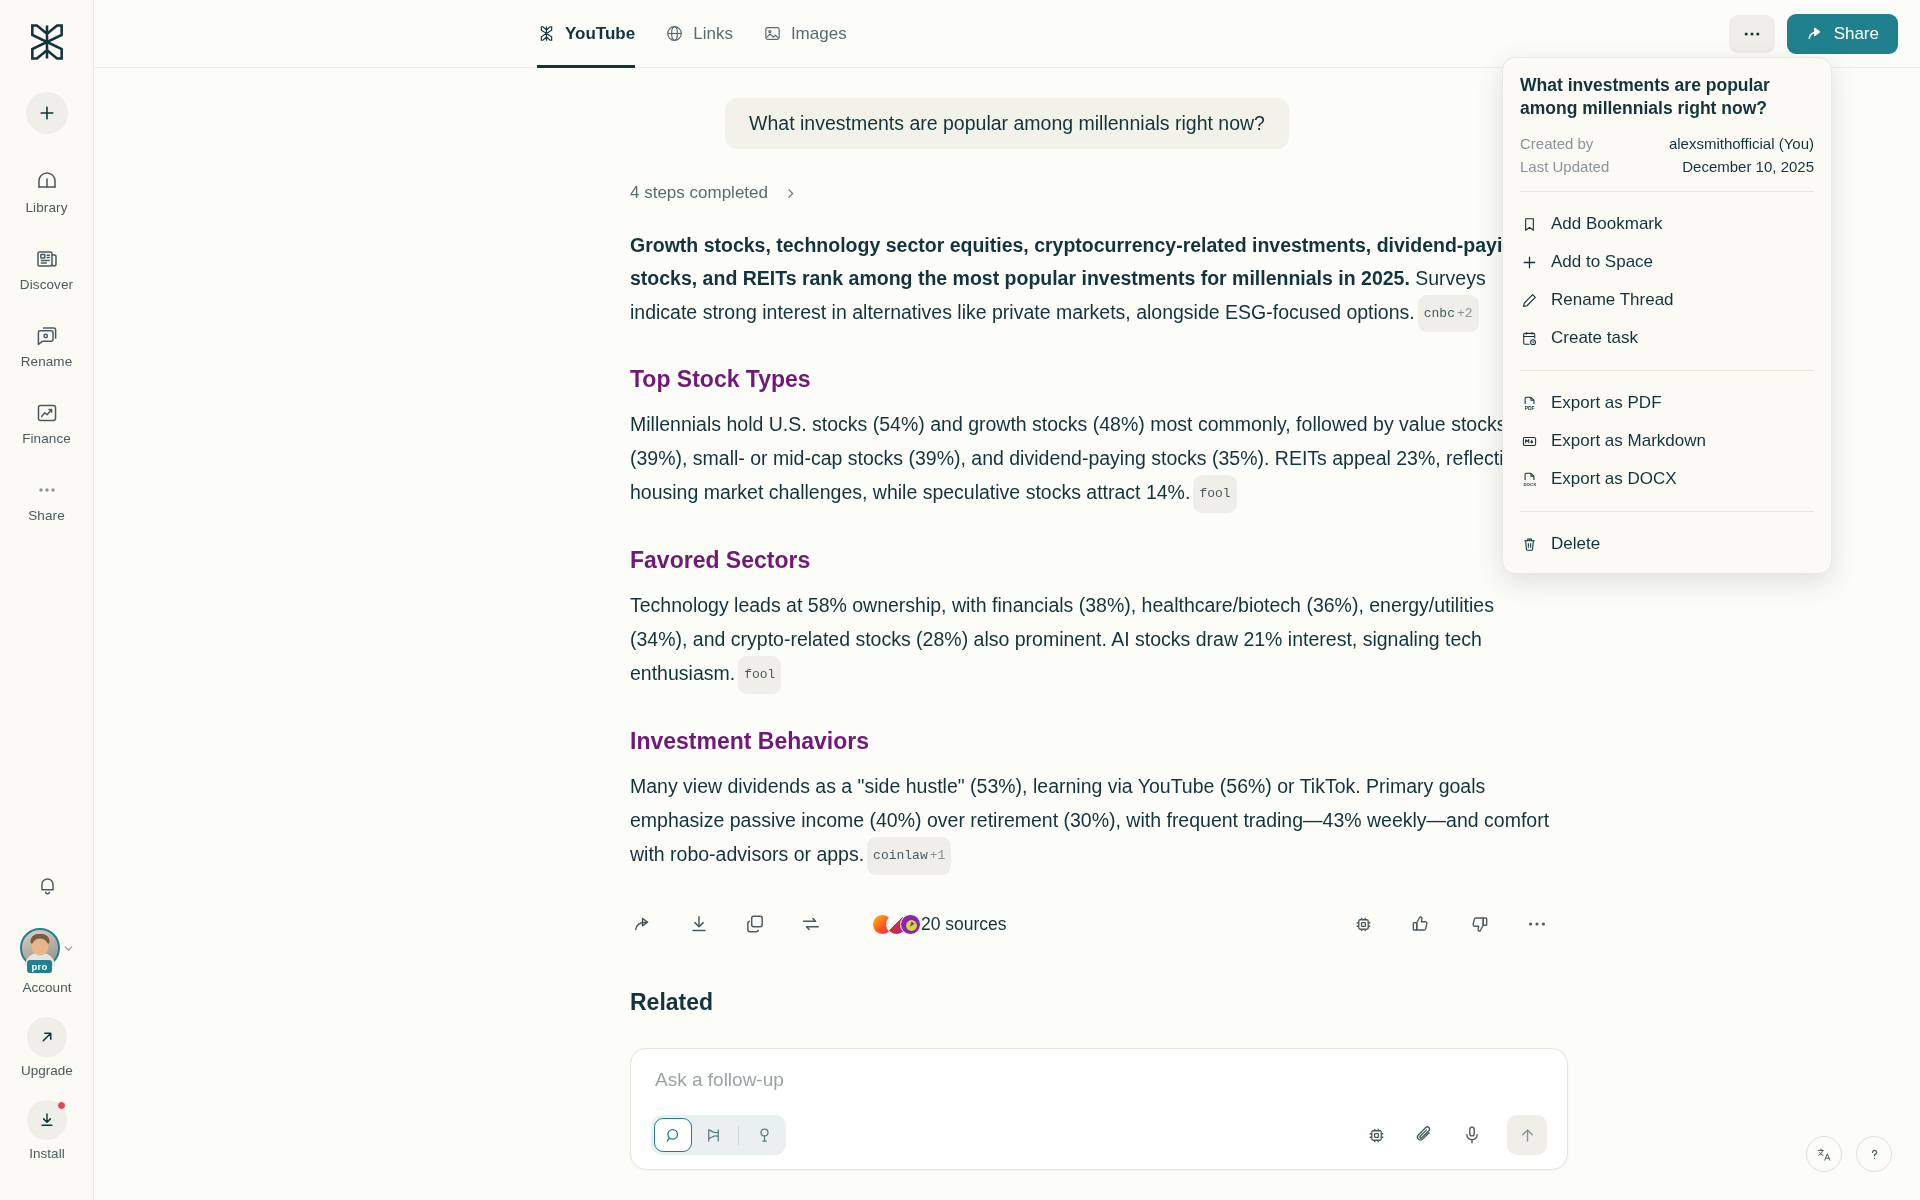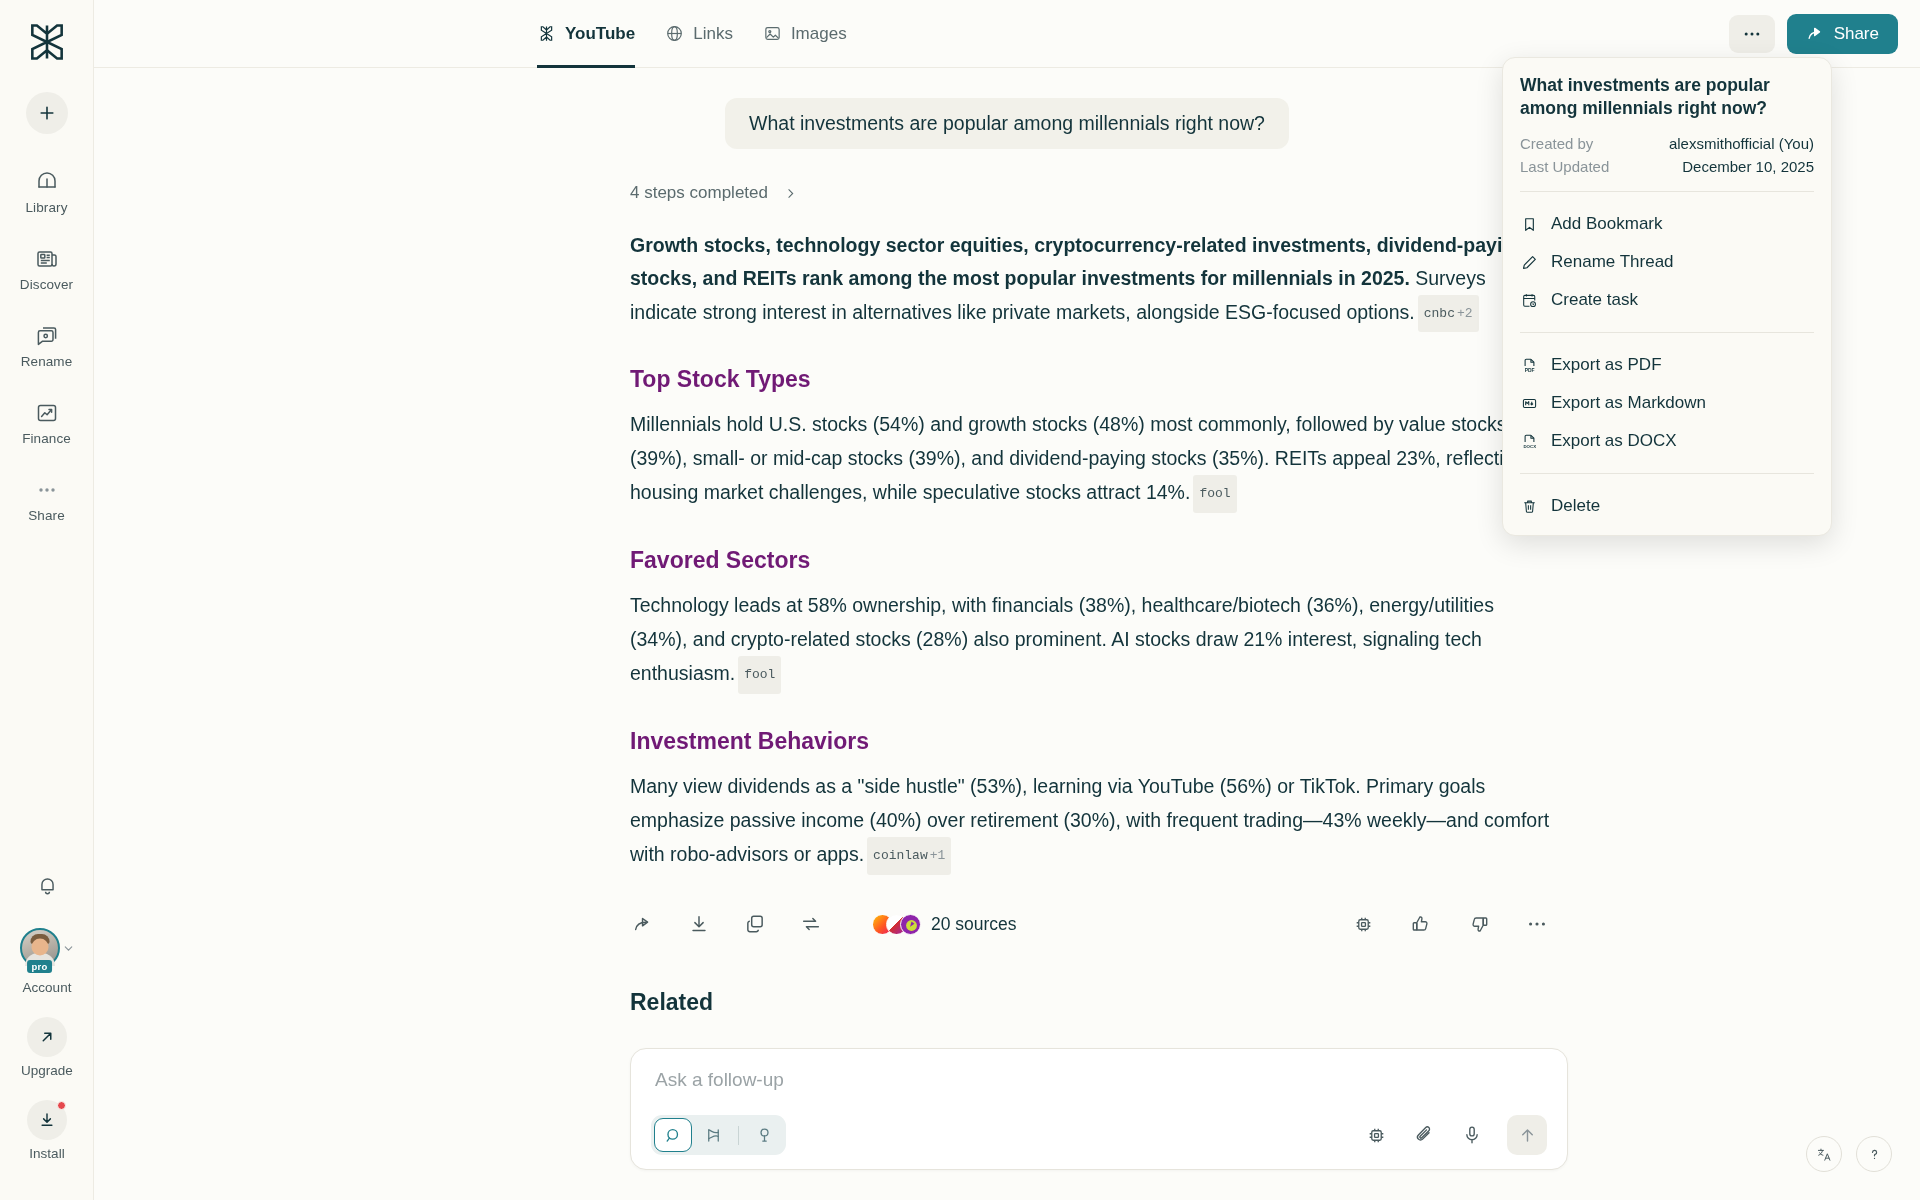--- a/index.html
+++ b/index.html
@@ -129,33 +129,33 @@
     font-size: 19.5px; line-height: 33px; margin-top: 26px; color:#13343B;
   }
   .lead b { font-weight: 700; }
   h3.sec {
     font-size: 23px; font-weight: 700; margin-top: 34px; margin-bottom: 14px; color:#701a75;
   }
   p.body {
     font-size: 19.5px; line-height: 34px; color:#13343B;
   }
   .cite {
-    display:inline-block; background:#EFEEE8; border-radius:3px;
+    display:inline-block; background:#EFEEE8; border-radius:9px;
     font-family:"Liberation Mono", monospace; font-size:13px; color:#4A5A5E;
     padding: 2px 6px; vertical-align: 2px; margin-left:3px;
   }
   .cite .plus { color:#8A9499; margin-left:2px; }
 
   .actionbar {
     margin-top: 36px; display:flex; align-items:center; width: 920px;
   }
   .act-left { display:flex; align-items:center; gap: 30px; }
   .act-icon { width:26px;height:26px;display:flex;align-items:center;justify-content:center;cursor:pointer;}
   .sources {
-    display:flex; align-items:center; gap:10px; cursor:pointer; margin-left: 18px;
+    display:flex; align-items:center; gap:0; cursor:pointer; margin-left: 18px;
   }
   .src-stack { display:flex; align-items:center; }
   .src-dot {
     width:21px;height:21px;border-radius:50%;border:1.5px solid #FCFCF9;
     margin-left:-7px; background:#fff; overflow:hidden; position:relative;
   }
   .src-dot:first-child{ margin-left:0; }
   .src-text { font-size:17.5px; color:#13343B; }
   .act-right { margin-left:auto; display:flex; align-items:center; gap: 32px; }
 
@@ -600,20 +600,28 @@
 
       <div class="menu-item">
         <span class="mi">
           <svg width="17" height="17" viewBox="0 0 24 24" fill="none" stroke="#13343B" stroke-width="1.6" stroke-linejoin="round">
             <path d="M6.6 3.8h10.8v16.4L12 16l-5.4 4.2z"></path>
           </svg>
         </span>
         <span>Add Bookmark</span>
       </div>
 
+      <div class="menu-item">
+        <span class="mi">
+          <svg width="17" height="17" viewBox="0 0 24 24" fill="none" stroke="#13343B" stroke-width="1.8" stroke-linecap="round">
+            <path d="M12 4.6v14.8M4.6 12h14.8"></path>
+          </svg>
+        </span>
+        <span>Add to Space</span>
+      </div>
 
       <div class="menu-item">
         <span class="mi">
           <svg width="17" height="17" viewBox="0 0 24 24" fill="none" stroke="#13343B" stroke-width="1.6" stroke-linejoin="round">
             <path d="M16.4 3.8l3.8 3.8L8.4 19.4l-4.8 1 1-4.8z"></path>
           </svg>
         </span>
         <span>Rename Thread</span>
       </div>
 

